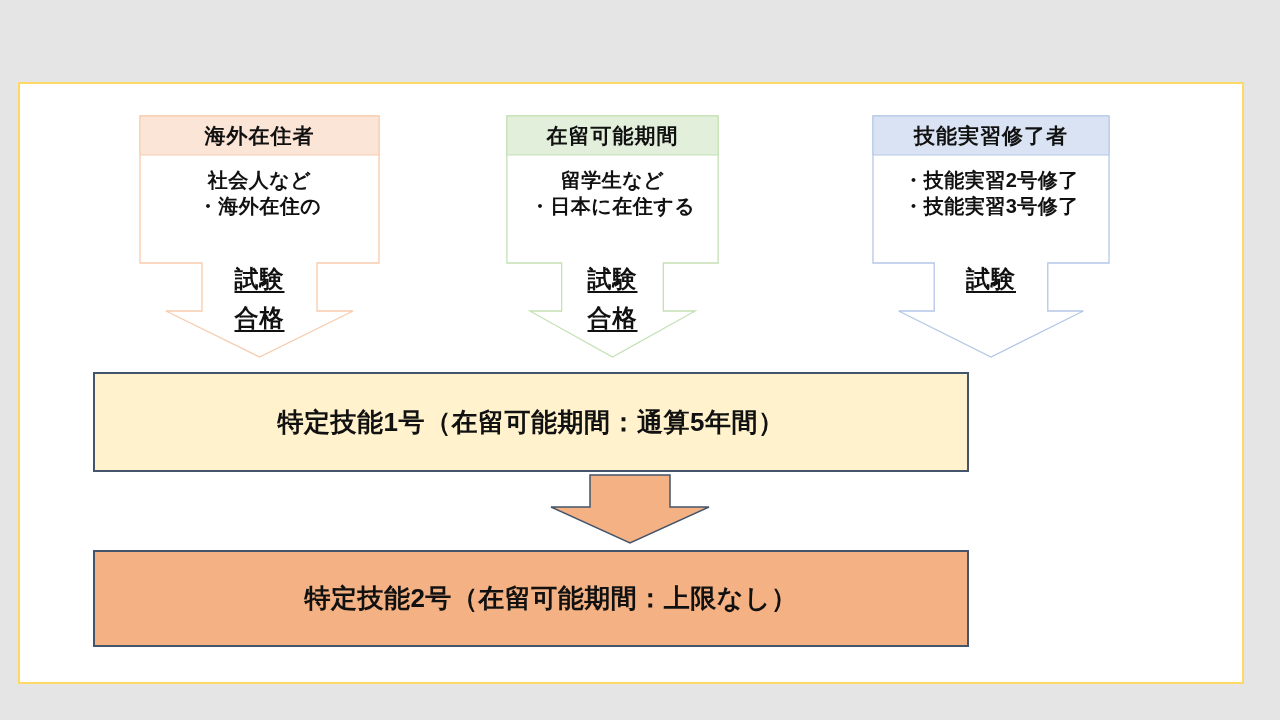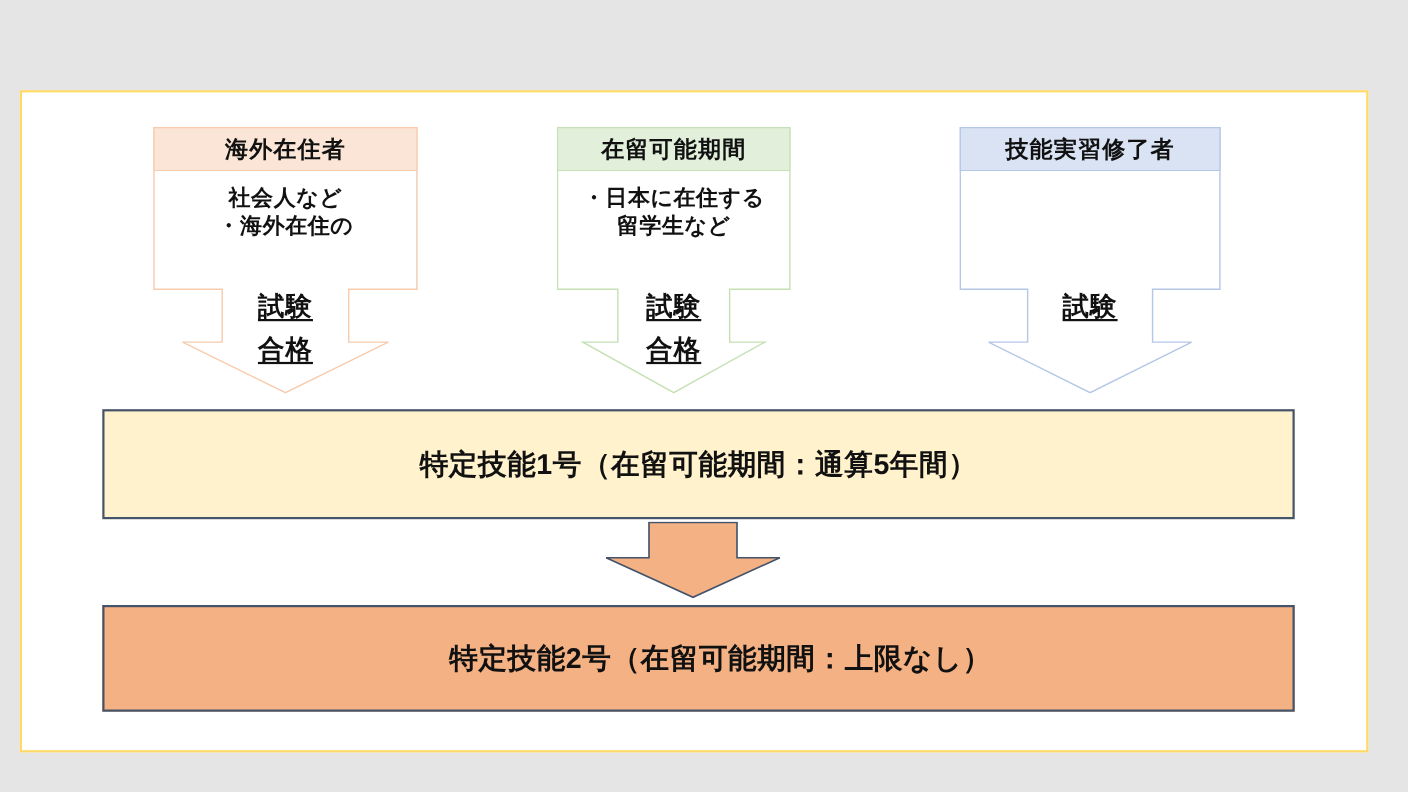--- a/index.html
+++ b/index.html
@@ -46,21 +46,21 @@
     text-align:center;font-size:24px;font-weight:700;line-height:39px;
     letter-spacing:1px;
   }
   .arrow-label span{
     text-decoration:underline;
     text-decoration-thickness:2px;
     text-underline-offset:4px;
   }
   
   .level-box{
-    position:absolute;left:93px;width:1084px;
+    position:absolute;left:93px;width:876px;
     display:flex;align-items:center;justify-content:center;
     border:2px solid var(--box-line,#44546A);
     font-size:26px;font-weight:700;letter-spacing:0.5px;
     box-sizing:border-box;
   }
   .level1{top:372px;height:100px;background:var(--l1-fill,#FFF2CC);}
   .level2{top:550px;height:97px;background:var(--l2-fill,#F4B183);padding-left:40px;}
   
   .big-arrow{position:absolute;left:550px;top:474px;width:160px;height:71px;}
   .big-arrow polygon{fill:var(--arrow-fill,#F4B183);stroke:var(--arrow-line,#44546A);stroke-width:1.5;}
@@ -87,35 +87,39 @@
     </div>
   </div>
 
   <div class="column col2">
     <svg class="callout" viewBox="0 0 241 243" preserveAspectRatio="none">
       <polygon class="callout-outline" vector-effect="non-scaling-stroke" points="1,1 240,1 240,148 178,148 178,196 214,196 120.5,242 27,196 63,196 63,148 1,148"></polygon>
       <rect class="callout-header-band" vector-effect="non-scaling-stroke" x="1" y="1" width="239" height="39"></rect>
     </svg>
     <div class="col-header">在留可能期間</div>
     <div class="col-body">
+      <div>留学生など</div>
       <div>・日本に在住する</div>
-      <div>留学生など</div>
     </div>
     <div class="arrow-label">
       <div><span>試験</span></div>
       <div><span>合格</span></div>
     </div>
   </div>
 
   <div class="column col3">
     <svg class="callout" viewBox="0 0 241 243" preserveAspectRatio="none">
       <polygon class="callout-outline" vector-effect="non-scaling-stroke" points="1,1 240,1 240,148 178,148 178,196 214,196 120.5,242 27,196 63,196 63,148 1,148"></polygon>
       <rect class="callout-header-band" vector-effect="non-scaling-stroke" x="1" y="1" width="239" height="39"></rect>
     </svg>
     <div class="col-header">技能実習修了者</div>
+    <div class="col-body">
+      <div>・技能実習2号修了</div>
+      <div>・技能実習3号修了</div>
+    </div>
     <div class="arrow-label">
       <div><span>試験</span></div>
     </div>
   </div>
 
   <div class="level-box level1">
     <span>特定技能1号（在留可能期間：通算5年間）</span>
   </div>
 
   <svg class="big-arrow" viewBox="0 0 160 71">

